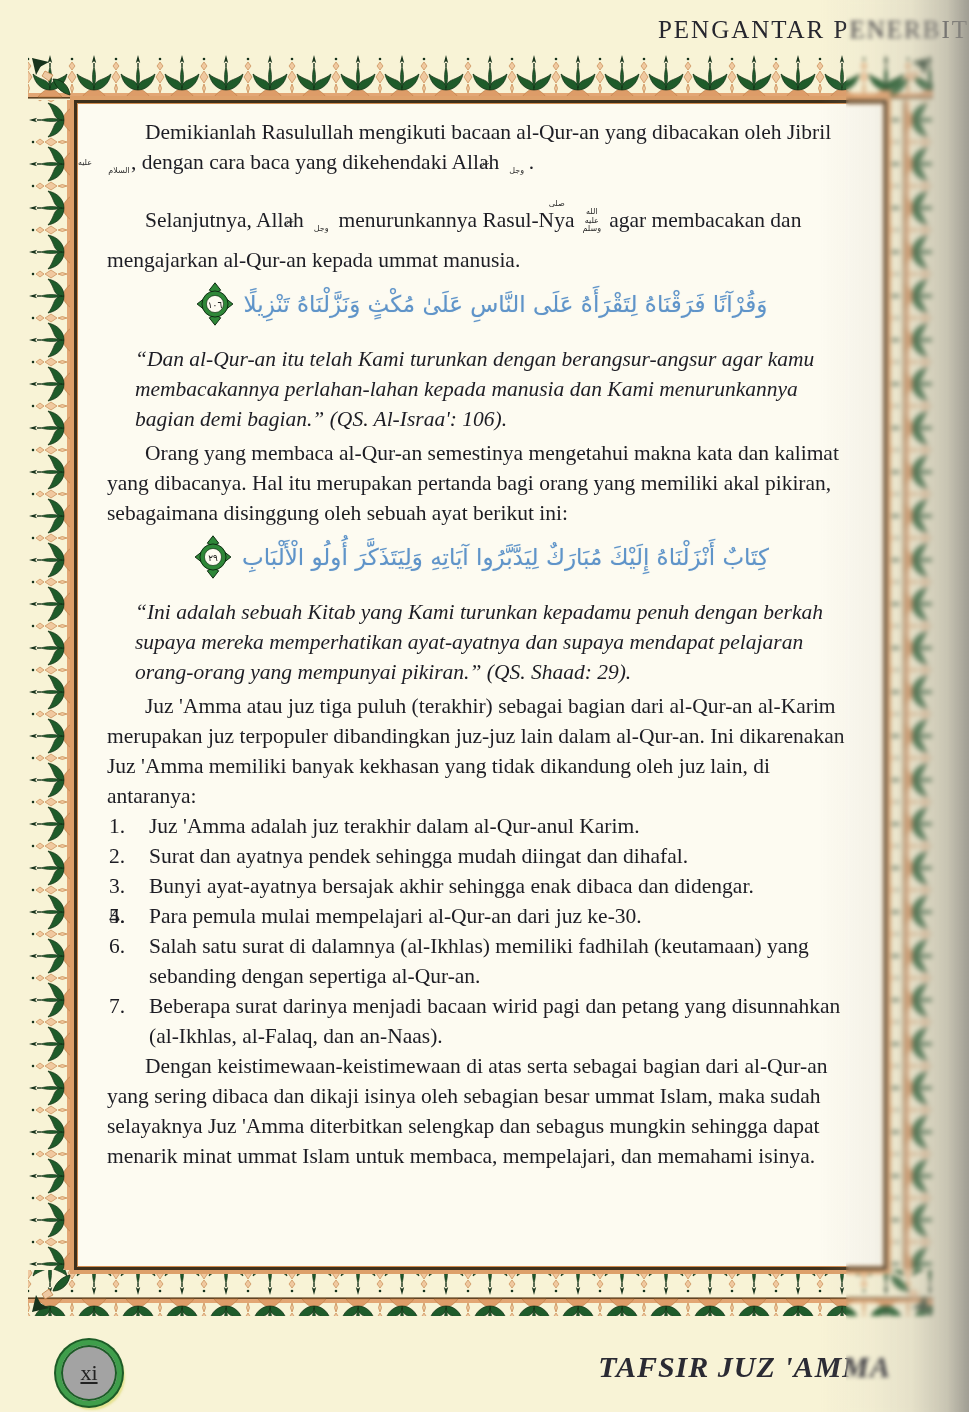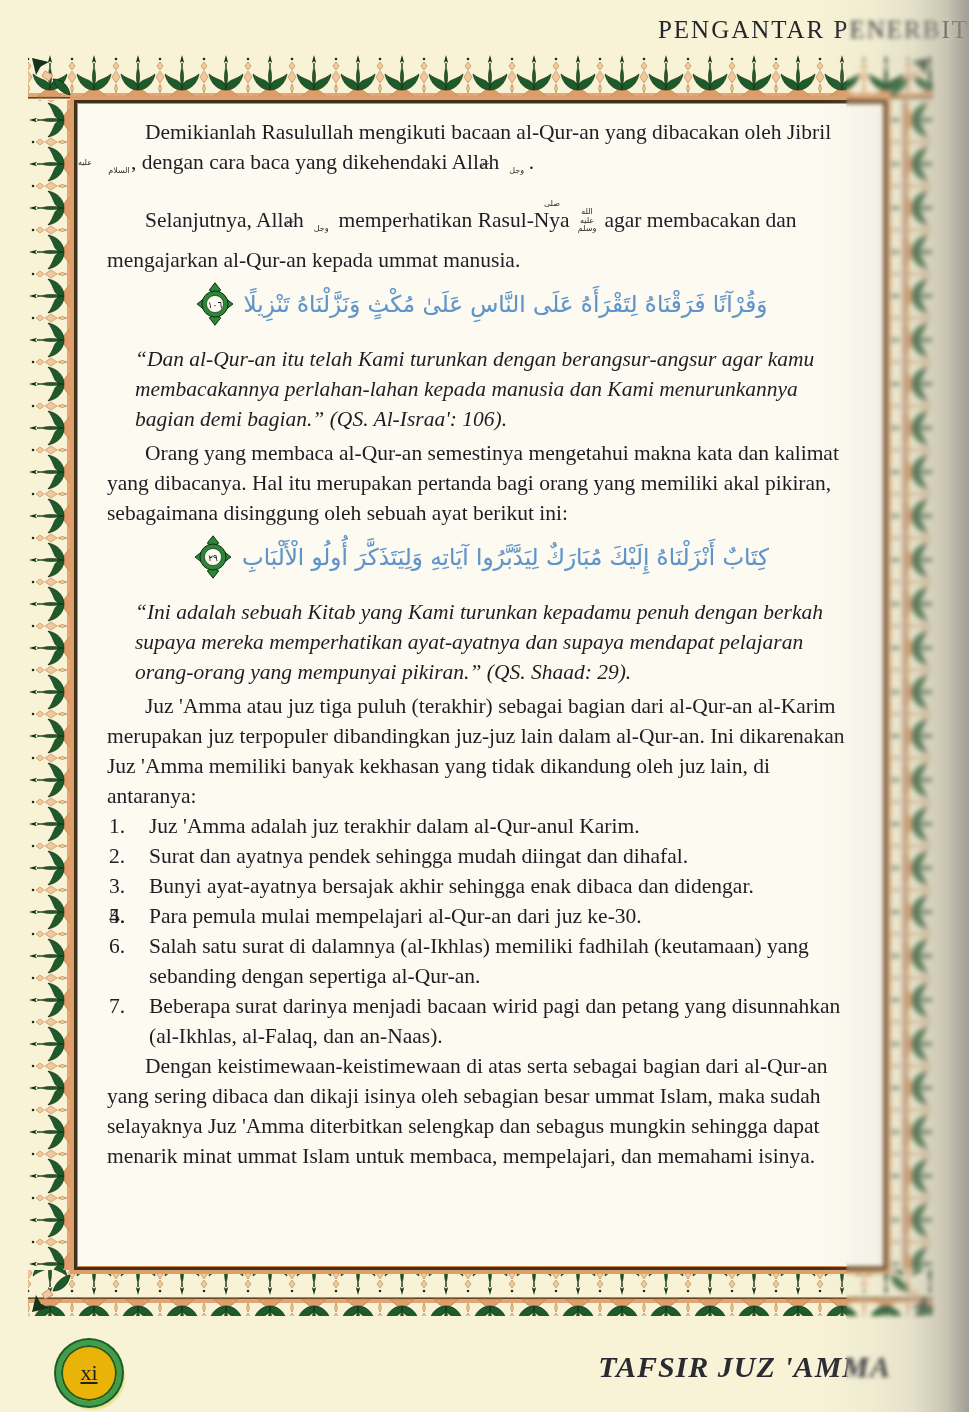--- a/index.html
+++ b/index.html
@@ -28,21 +28,21 @@
 
   .hon{display:inline-block;width:22px;font-size:8px;line-height:1.05;
      text-align:center;vertical-align:-4px;direction:rtl;
      font-family:"DejaVu Sans",sans-serif;color:#2c2c2c;margin:12px 1px;}
 
   .olist{margin:0;}
   .li{position:relative;padding-left:42px;}
   .li .num{position:absolute;left:2px;top:0;}
 
   .footer-page{position:absolute;left:56px;top:1340px;width:56px;height:56px;
-     border-radius:50%;background:#eab308;border:5px solid #3f9e4b;
+     border-radius:50%;background:#a3a3a3;border:5px solid #3f9e4b;
      box-shadow:0 0 0 2px #1d5c27, inset 0 0 0 2px #1d5c27, 3px 4px 2px 0 rgba(214,214,90,.55);
      display:flex;align-items:center;justify-content:center;
      font-size:22px;color:#222;text-decoration:underline;}
   .footer-title{position:absolute;right:78px;top:1350px;
      font-style:italic;font-weight:bold;font-size:30px;letter-spacing:1px;color:#2a2a33;}
 
   .gutter{position:absolute;top:0;right:0;bottom:0;width:150px;pointer-events:none;z-index:50;
      background:linear-gradient(to right,
         rgba(195,191,178,0) 0%,
         rgba(198,194,182,0.14) 35%,
@@ -113,21 +113,21 @@
     <use href="#corner" transform="translate(904,1) scale(-1,1)" filter="url(#soft-blur)"></use>
     <use href="#corner" transform="translate(1,1261) scale(1,-1)"></use>
     <use href="#corner" transform="translate(904,1261) scale(-1,-1)" filter="url(#soft-blur)"></use>
   </svg>
 
   <div class="inner-panel">
     <div class="content">
 
       <p class="body"><span>Demikianlah Rasulullah mengikuti bacaan al-Qur-an yang dibacakan oleh Jibril </span><span class="hon">عليه السلام</span><span>, dengan cara baca yang dikehendaki Allah </span><span class="hon">عز وجل</span><span>.</span></p>
 
-      <p class="body"><span>Selanjutnya, Allah </span><span class="hon">عز وجل</span><span> memperhatikan Rasul-Nya </span><span class="hon">صلى الله عليه وسلم</span><span> agar membacakan dan mengajarkan al-Qur-an kepada ummat manusia.</span></p>
+      <p class="body"><span>Selanjutnya, Allah </span><span class="hon">عز وجل</span><span> menurunkannya Rasul-Nya </span><span class="hon">صلى الله عليه وسلم</span><span> agar membacakan dan mengajarkan al-Qur-an kepada ummat manusia.</span></p>
 
 
       <div class="verse">
         <span class="ar">وَقُرْآنًا فَرَقْنَاهُ لِتَقْرَأَهُ عَلَى النَّاسِ عَلَىٰ مُكْثٍ وَنَزَّلْنَاهُ تَنْزِيلًا</span>
         <svg width="38" height="44" viewBox="0 0 46 54">
           <g stroke="#0c2b10" stroke-width="1.2">
             <polygon points="23,1 30,10 23,14 16,10" fill="#2e8738"></polygon>
             <polygon points="23,53 30,44 23,40 16,44" fill="#2e8738"></polygon>
             <polygon points="1,27 10,20 14,27 10,34" fill="#2e8738"></polygon>
             <polygon points="45,27 36,20 32,27 36,34" fill="#2e8738"></polygon>

